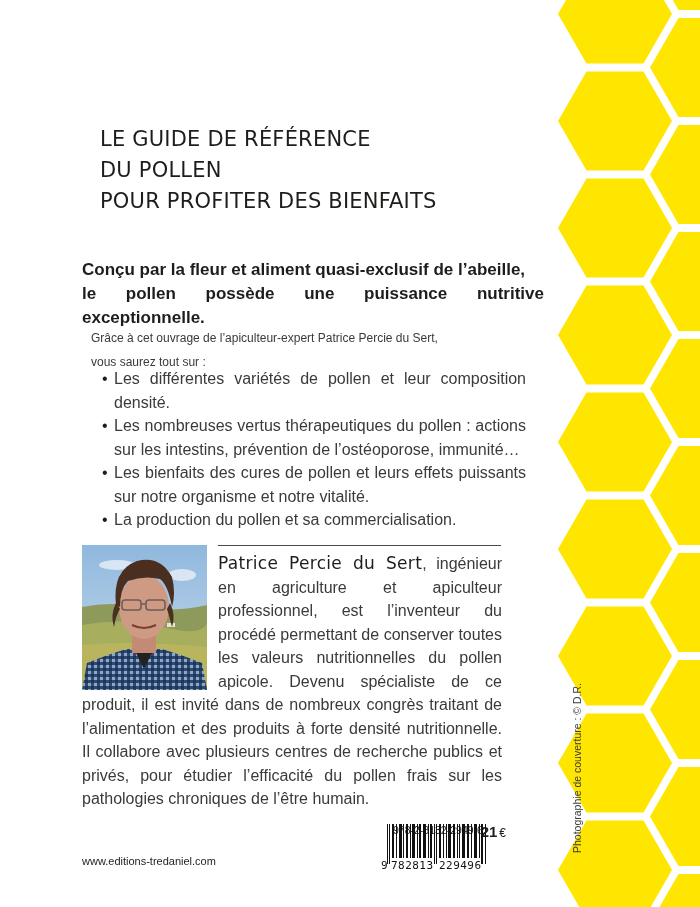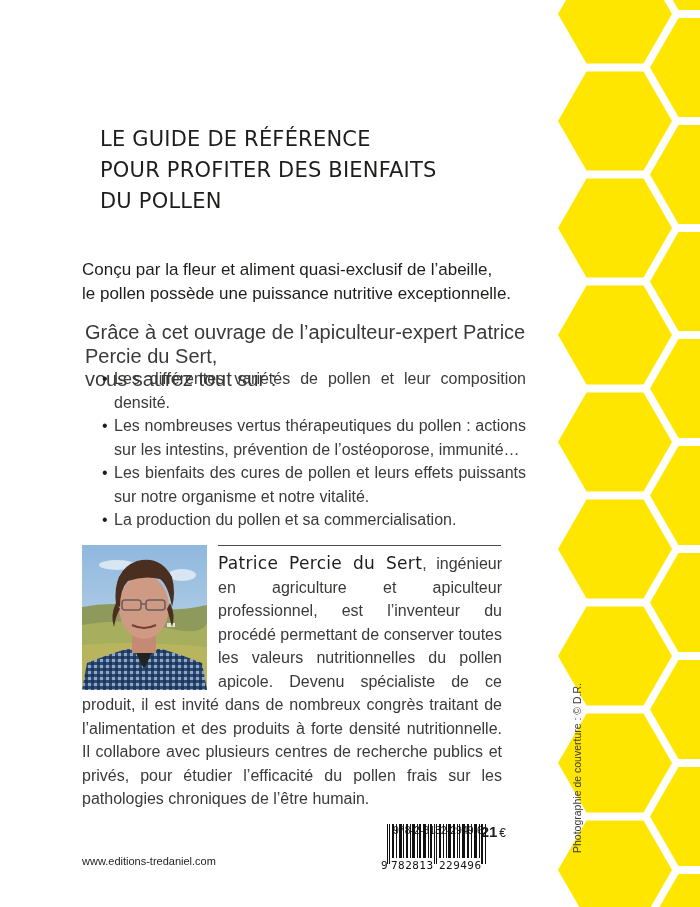--- a/index.html
+++ b/index.html
@@ -1,22 +1,22 @@
 <!DOCTYPE html>
 <html><head>
 <meta charset="utf-8">
 <style>
   html, body { margin: 0; padding: 0; }
   body { width: 700px; height: 907px; position: relative; overflow: hidden; background: #ffffff; font-family: "Liberation Sans", sans-serif; color: #1d1d1b; }
   .honeycomb { position: absolute; left: 0; top: 0; width: 700px; height: 907px; z-index: 0; }
   .title { position: absolute; left: 100px; width: 410px; top: 124px; text-align: left; font-family: "DejaVu Sans", sans-serif; font-size: 21px; line-height: 31px; font-weight: normal; letter-spacing: 0.2px; color: #1d1d1b; margin: 0; }
   .title span { display: block; }
-  .lead { position: absolute; left: 82px; top: 258px; width: 462px; font-size: 17px; line-height: 24px; font-weight: normal; color: #1d1d1b; margin: 0; text-align: justify; }
+  .lead { position: absolute; left: 82px; top: 258px; width: 462px; font-size: 17px; line-height: 24px; font-weight: bold; color: #1d1d1b; margin: 0; text-align: justify; }
   .lead span { display: block; }
-  .intro { position: absolute; left: 82px; top: 318px; width: 462px; font-size: 20px; line-height: 23.5px; color: #3a3a39; margin: 3px; }
+  .intro { position: absolute; left: 82px; top: 318px; width: 462px; font-size: 12px; line-height: 23.5px; color: #3a3a39; margin: 9px; }
   .intro span { display: block; }
   .bullets { position: absolute; left: 104px; top: 367px; width: 422px; margin: 0; padding: 0; list-style: none; font-size: 16px; line-height: 23.5px; color: #3a3a39; }
   .bullets li { position: relative; padding-left: 10px; text-align: justify; }
   .bullets li::before { content: "•"; position: absolute; left: -2px; top: 0; color: #1d1d1b; }
   .author-photo { position: absolute; left: 82px; top: 545px; width: 125px; height: 145px; overflow: hidden; }
   .rule { position: absolute; left: 218px; top: 545px; width: 283px; height: 0; border-top: 1.2px solid #4a4a49; }
   .bio { position: absolute; left: 82px; top: 552px; width: 420px; font-size: 16px; line-height: 23.5px; color: #3a3a39; margin: 0; text-align: justify; }
   .bio .float-space { float: left; width: 136px; height: 138px; }
   .bio .author-name { font-family: "DejaVu Sans", sans-serif; font-size: 17px; color: #1d1d1b; letter-spacing: 0.3px; }
   .isbn-row { position: absolute; left: 386px; top: 807px; width: 122px; height: 16px; font-size: 10.5px; color: #1d1d1b; }
@@ -54,22 +54,22 @@
     <use href="#hx" x="707" y="495.5"></use>
     <use href="#hx" x="707" y="602.5"></use>
     <use href="#hx" x="707" y="709.5"></use>
     <use href="#hx" x="707" y="816.5"></use>
     <use href="#hx" x="707" y="923.5"></use>
   </g>
 </svg>
 
 <h1 class="title">
   <span>LE GUIDE DE RÉFÉRENCE</span>
+  <span>DU POLLEN</span>
   <span>POUR PROFITER DES BIENFAITS</span>
-  <span>DU POLLEN</span>
 </h1>
 
 <p class="lead">
   <span>Conçu par la fleur et aliment quasi-exclusif de l’abeille,</span>
   <span>le pollen possède une puissance nutritive exceptionnelle.</span>
 </p>
 
 <p class="intro">
   <span>Grâce à cet ouvrage de l’apiculteur-expert Patrice Percie du Sert,</span>
   <span>vous saurez tout sur :</span>

